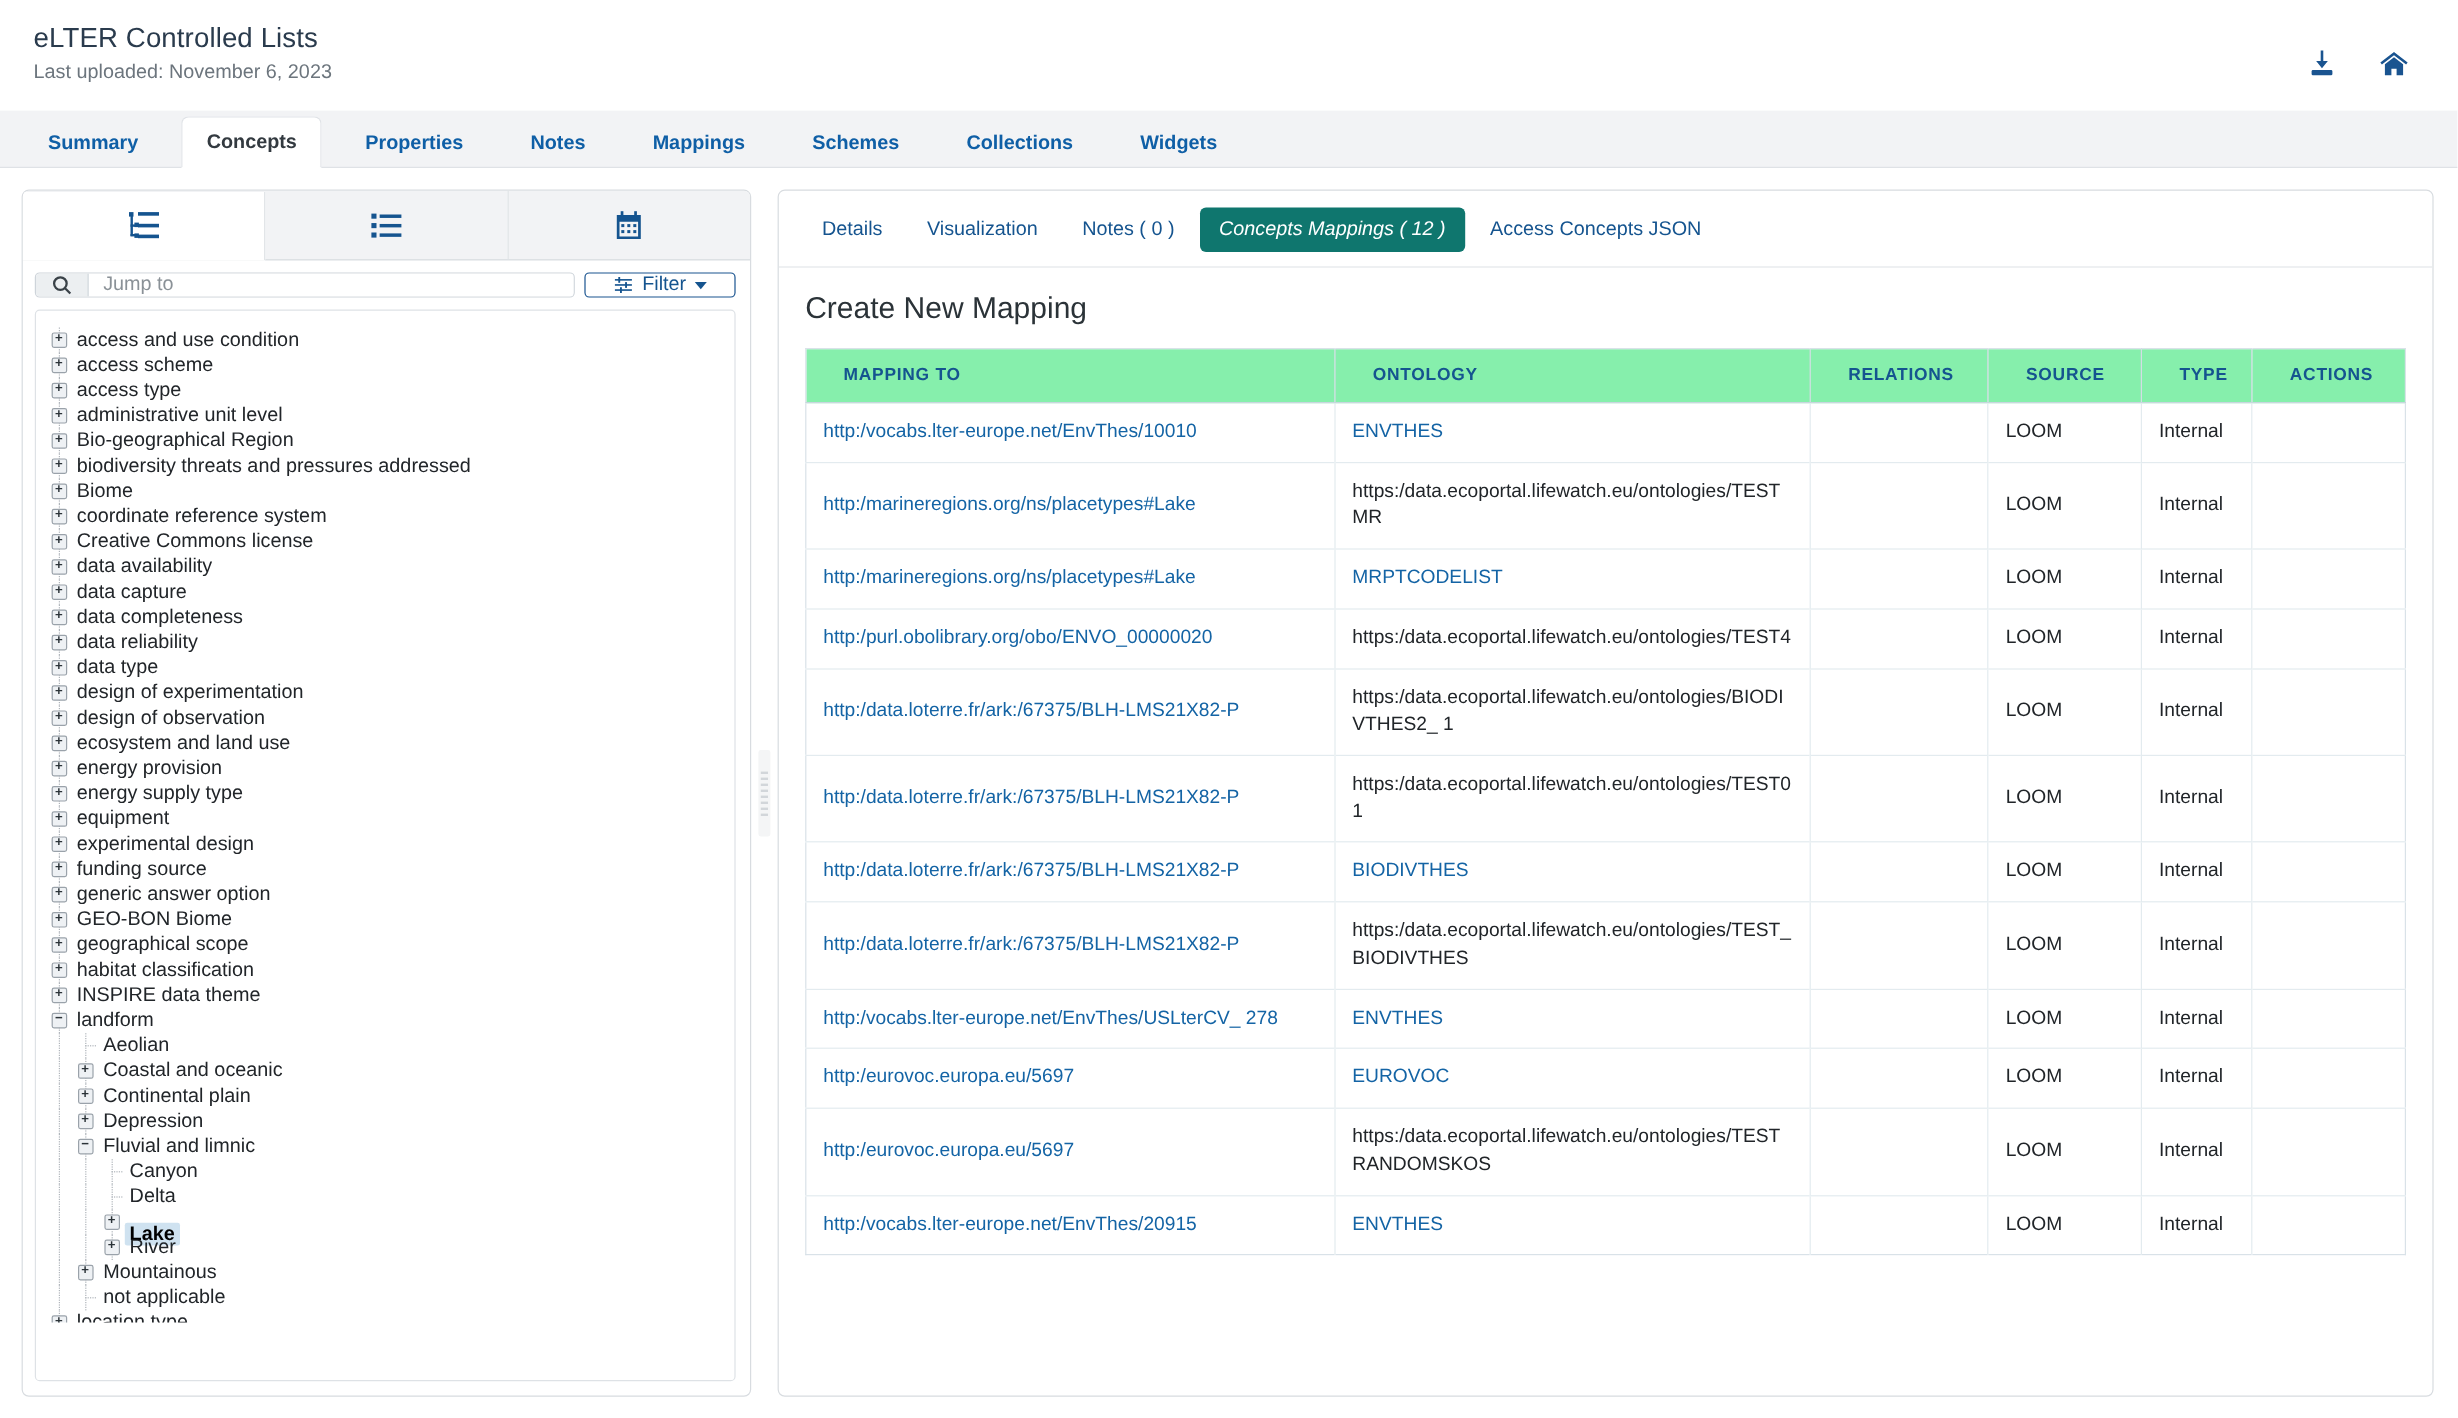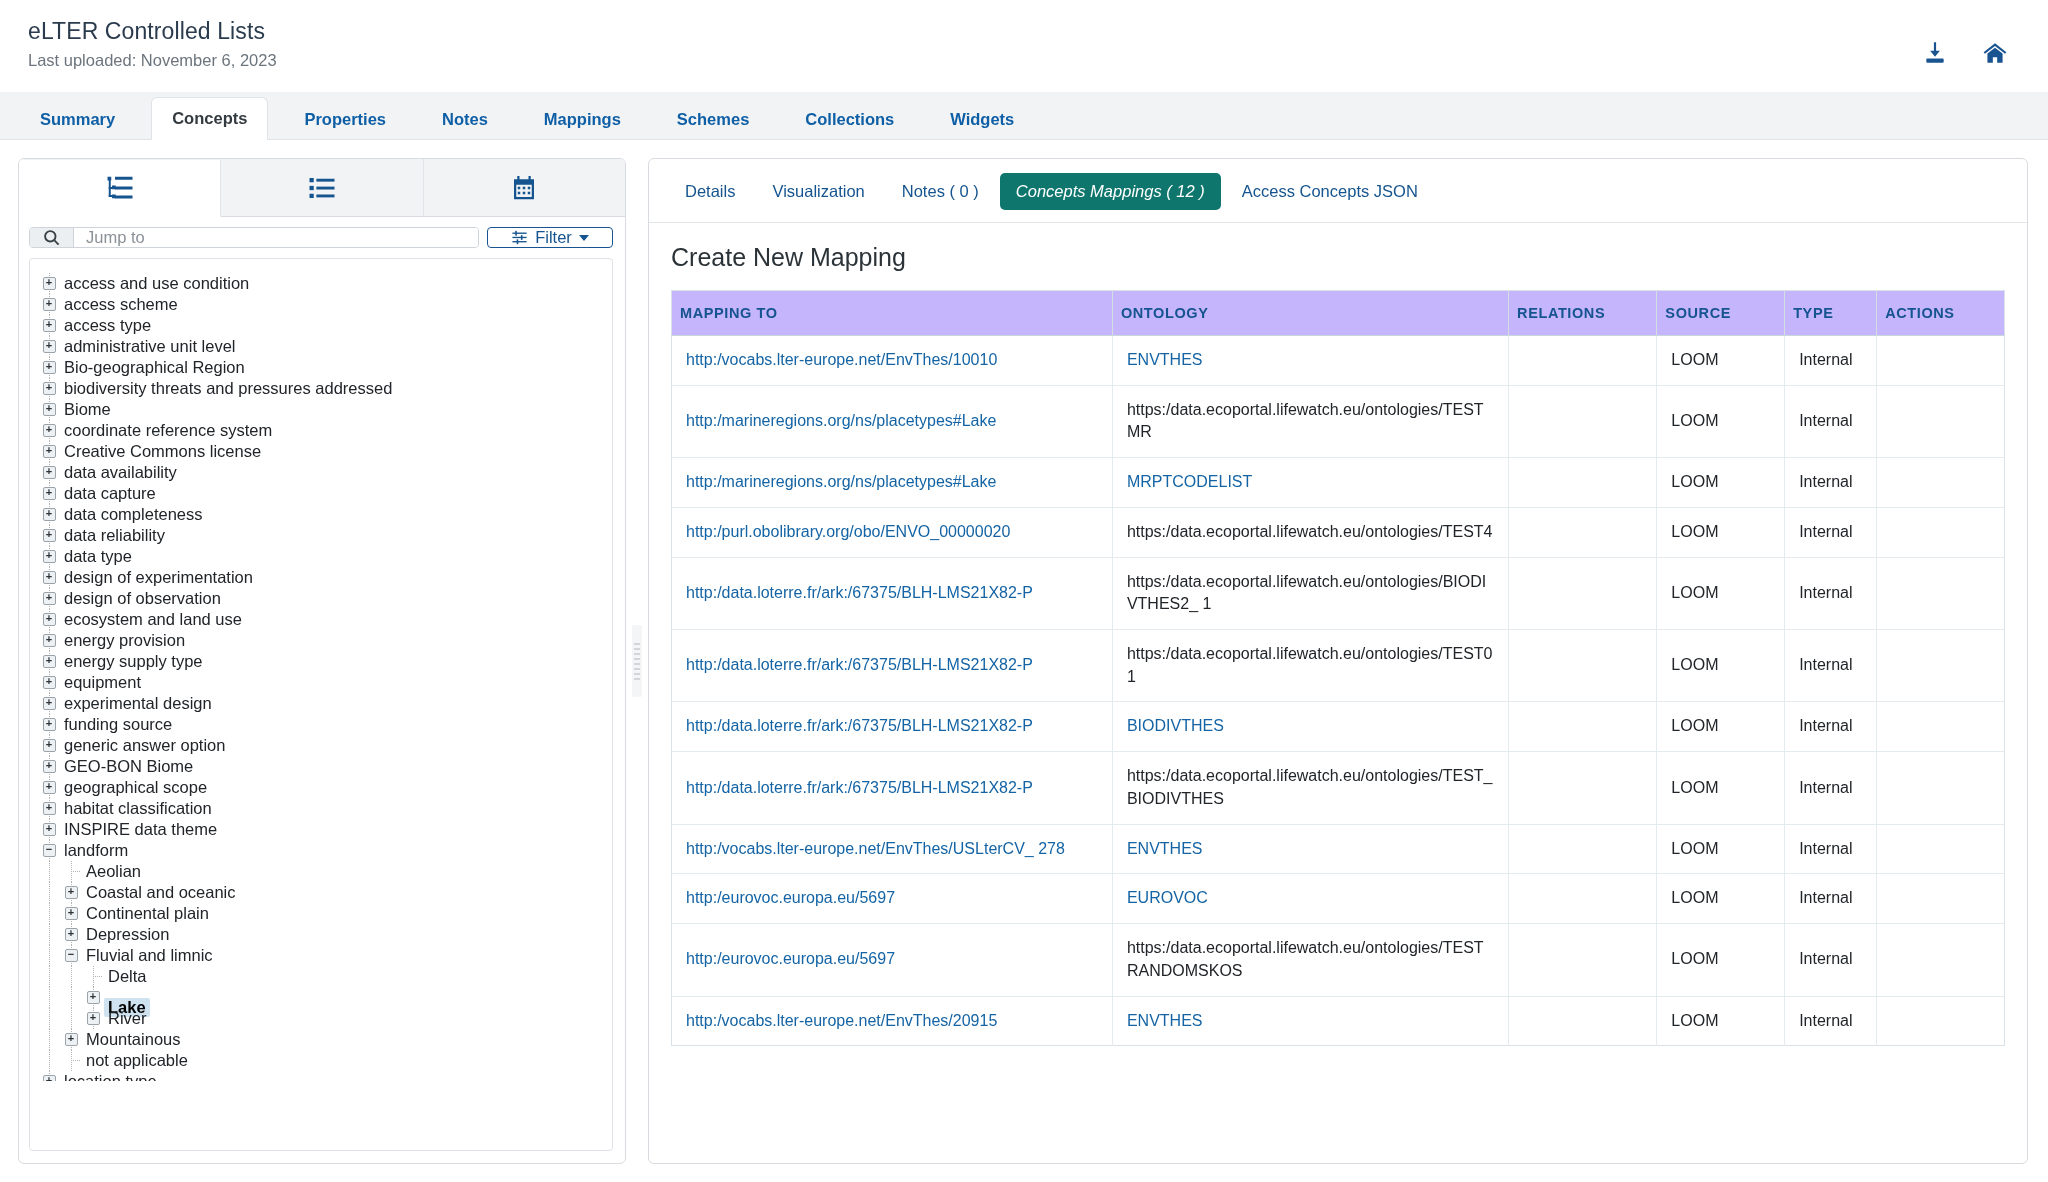--- a/index.html
+++ b/index.html
@@ -199,24 +199,24 @@
   .panel-body { padding: 20px 22px 10px 22px; overflow: hidden; flex: 1; }
   .section-title {
     font-size: 25px; color: #2b3338; margin-bottom: 18px; font-weight: 400;
   }
 
   table.mappings {
     width: 100%; border-collapse: collapse;
     border: 1px solid #d9e2e8; table-layout: fixed;
   }
   table.mappings thead th {
-    background: #c4b5fd; color: #15548f;
+    background: #86efac; color: #15548f;
     font-size: 14.5px; font-weight: 700; letter-spacing: .6px;
     text-transform: uppercase; text-align: left;
-    padding: 14px 8px; border-right: 1px solid #d2dde4;
+    padding: 14px 31px; border-right: 1px solid #d2dde4;
     border-bottom: 1px solid #c9d6de;
   }
   table.mappings thead th:last-child { border-right: none; }
   table.mappings tbody td {
     font-size: 16px; padding: 13px 14px; vertical-align: middle;
     border-top: 1px solid #e3ebef; border-right: 1px solid #e3ebef;
     word-break: break-word; line-height: 1.42;
   }
   table.mappings tbody td:last-child { border-right: none; }
   td.c-map a, td.c-ont a {
@@ -664,20 +664,28 @@
                 </span>
               </span>
               <span class="tlabel">Fluvial and limnic</span>
             </div>
           </div>
           <div class="tnode">
             <div class="trow">
               <span class="tgut lineonly"></span>
               <span class="tgut lineonly"></span>
               <span class="tgut line elbow"></span>
+              <span class="tlabel">Canyon</span>
+            </div>
+          </div>
+          <div class="tnode">
+            <div class="trow">
+              <span class="tgut lineonly"></span>
+              <span class="tgut lineonly"></span>
+              <span class="tgut line elbow"></span>
               <span class="tlabel">Delta</span>
             </div>
           </div>
           <div class="tnode">
             <div class="trow">
               <span class="tgut lineonly"></span>
               <span class="tgut lineonly"></span>
               <span class="tgut line">
                 <span class="toggler">
                   <span class="g">+</span>

